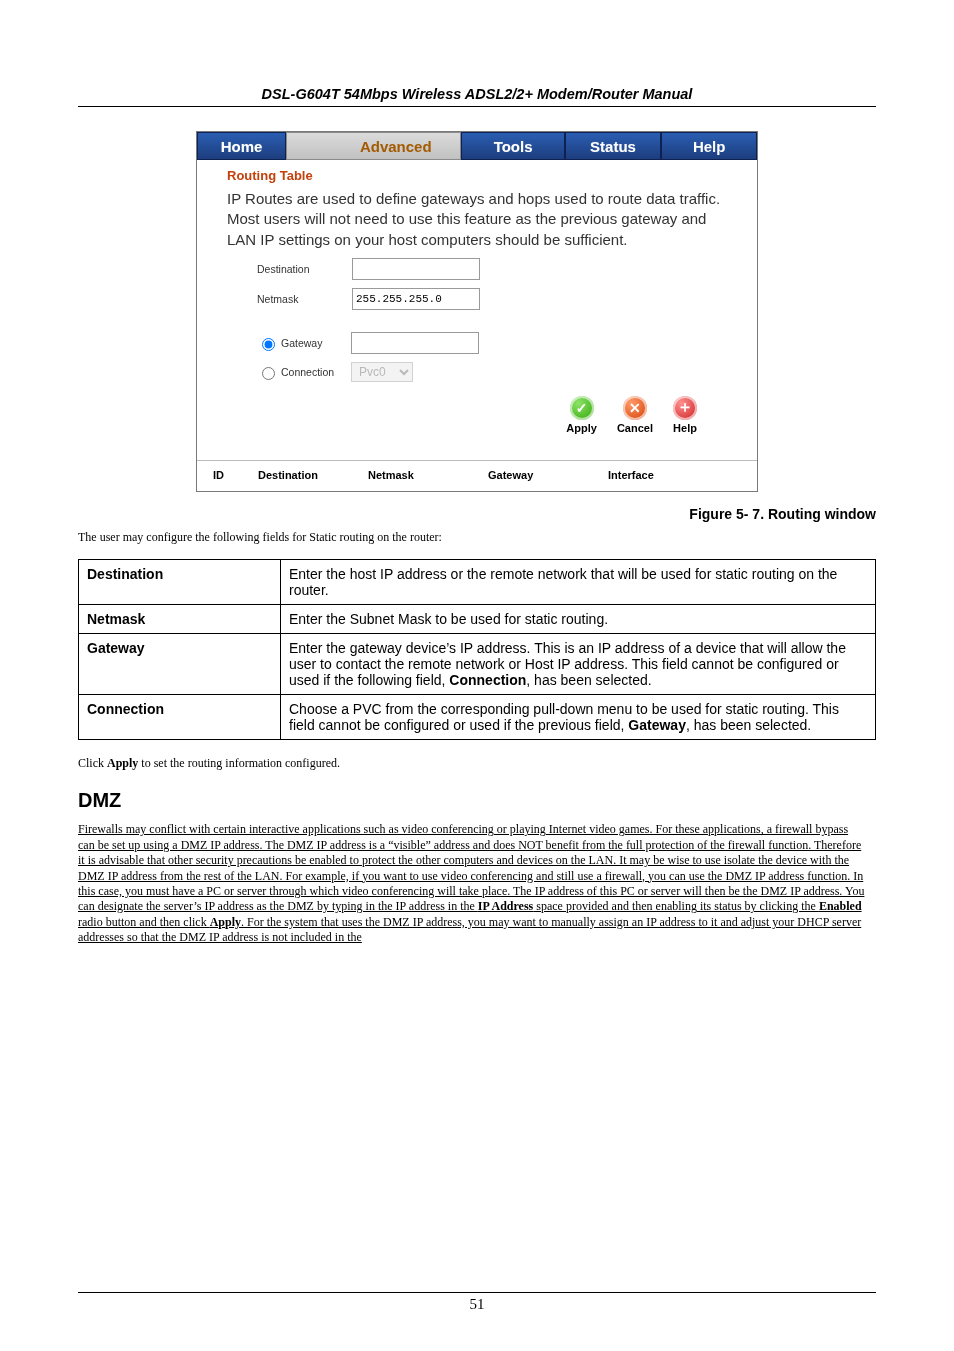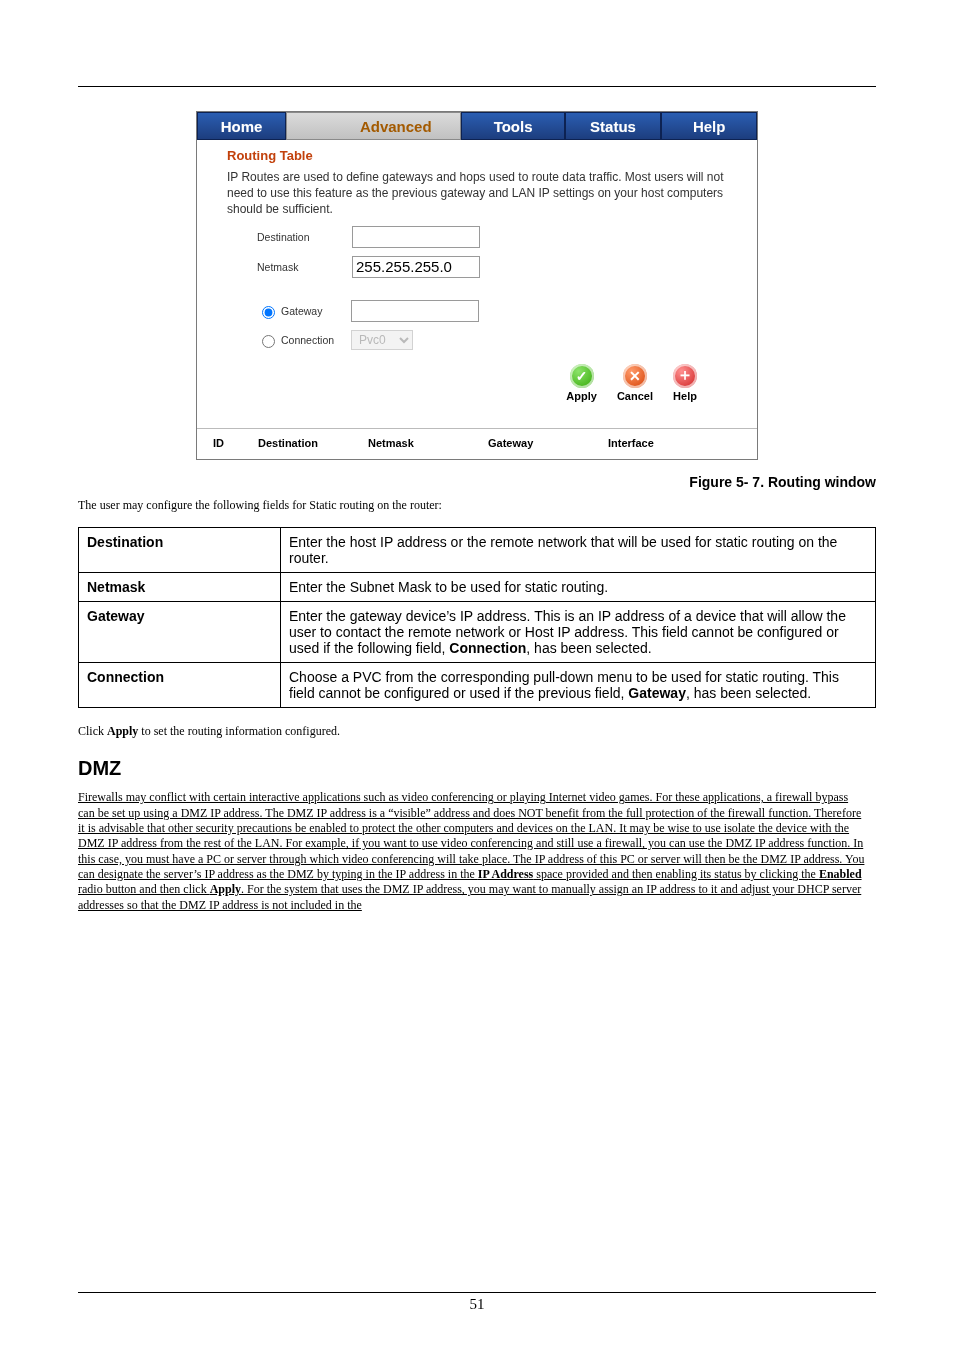--- a/index.html
+++ b/index.html
@@ -44,27 +44,27 @@
     font-weight: bold; font-size: 15px;
   }
   .tab-home { width: 95px; background: linear-gradient(#2b5fb4,#1c3c7c); color: #fff; box-shadow: inset 0 0 0 1px #0d2252; }
   .tab-adv  { width: 140px; background: linear-gradient(#dcdcdc,#c0c0c0); color: #a35a00; box-shadow: inset 0 0 0 1px #8a8a8a; padding-left: 44px; }
   .tab-tools{ width: 110px; background: linear-gradient(#2b5fb4,#1c3c7c); color: #fff; box-shadow: inset 0 0 0 1px #0d2252; }
   .tab-stat { width: 103px; background: linear-gradient(#2b5fb4,#1c3c7c); color: #fff; box-shadow: inset 0 0 0 1px #0d2252; }
   .tab-help { width: 102px; background: linear-gradient(#2b5fb4,#1c3c7c); color: #fff; box-shadow: inset 0 0 0 1px #0d2252; }
   .tab-home,.tab-tools,.tab-stat{ text-shadow: 0 0 1px rgba(255,255,255,.3);}
   .section { padding: 8px 22px 12px 30px; }
   .section-title { color: #c2410c; font-weight: bold; font-size: 13px; }
-  .section-desc { margin-top: 6px; font-size: 12px; line-height: 1.35; color: #333; max-width: 510px; }
+  .section-desc { margin-top: 6px; font-size: 15px; line-height: 1.35; color: #333; max-width: 510px; }
   .form-row { display: flex; align-items: center; margin-top: 8px; }
   .form-label { width: 95px; padding-left: 30px; }
   .txt {
     height: 18px; border: 1px solid #9a9a9a; background: #fff;
-    font-size: 15px; padding: 1px 3px; width: 120px;
-    font-family: Liberation Sans, sans-serif;
+    font-size: 11px; padding: 1px 3px; width: 120px;
+    font-family: Liberation Mono, monospace;
   }
   .select-dis {
     height: 20px; border: 1px solid #bfbfbf; background: #eeeeee;
     color: #9c9c9c; font-size: 12px; padding: 1px 3px; width: 62px;
     font-family: Verdana, Geneva, Tahoma, sans-serif;
   }
   .radio { margin-right: 6px; }
   .btnrow { display: flex; gap: 20px; justify-content: flex-end; padding-right: 38px; margin: 14px 0 2px 0; }
   .btncol { display: flex; flex-direction: column; align-items: center; font-family: Arial, Helvetica, sans-serif; font-size: 11px; font-weight: bold; color: #000; }
   .circ { width: 24px; height: 24px; border-radius: 50%; display: flex; align-items: center; justify-content: center; color: #fff; font-weight: bold; margin-bottom: 2px; box-shadow: inset 0 0 0 2px rgba(255,255,255,.6); }
@@ -120,20 +120,21 @@
   .pagenum {
     position: absolute; left: 0; right: 0; bottom: 38px;
     text-align: center;
     font-size: 15px;
   }
 </style>
 </head>
 <body>
 
 <div class="page">
+  <div class="running-head">DSL-G604T 54Mbps Wireless ADSL2/2+ Modem/Router Manual</div>
   <hr class="head-rule">
 
   <div class="screenshot">
     <div class="tabbar">
       <div class="tab tab-home">Home</div>
       <div class="tab tab-adv">Advanced</div>
       <div class="tab tab-tools">Tools</div>
       <div class="tab tab-stat">Status</div>
       <div class="tab tab-help">Help</div>
     </div>

